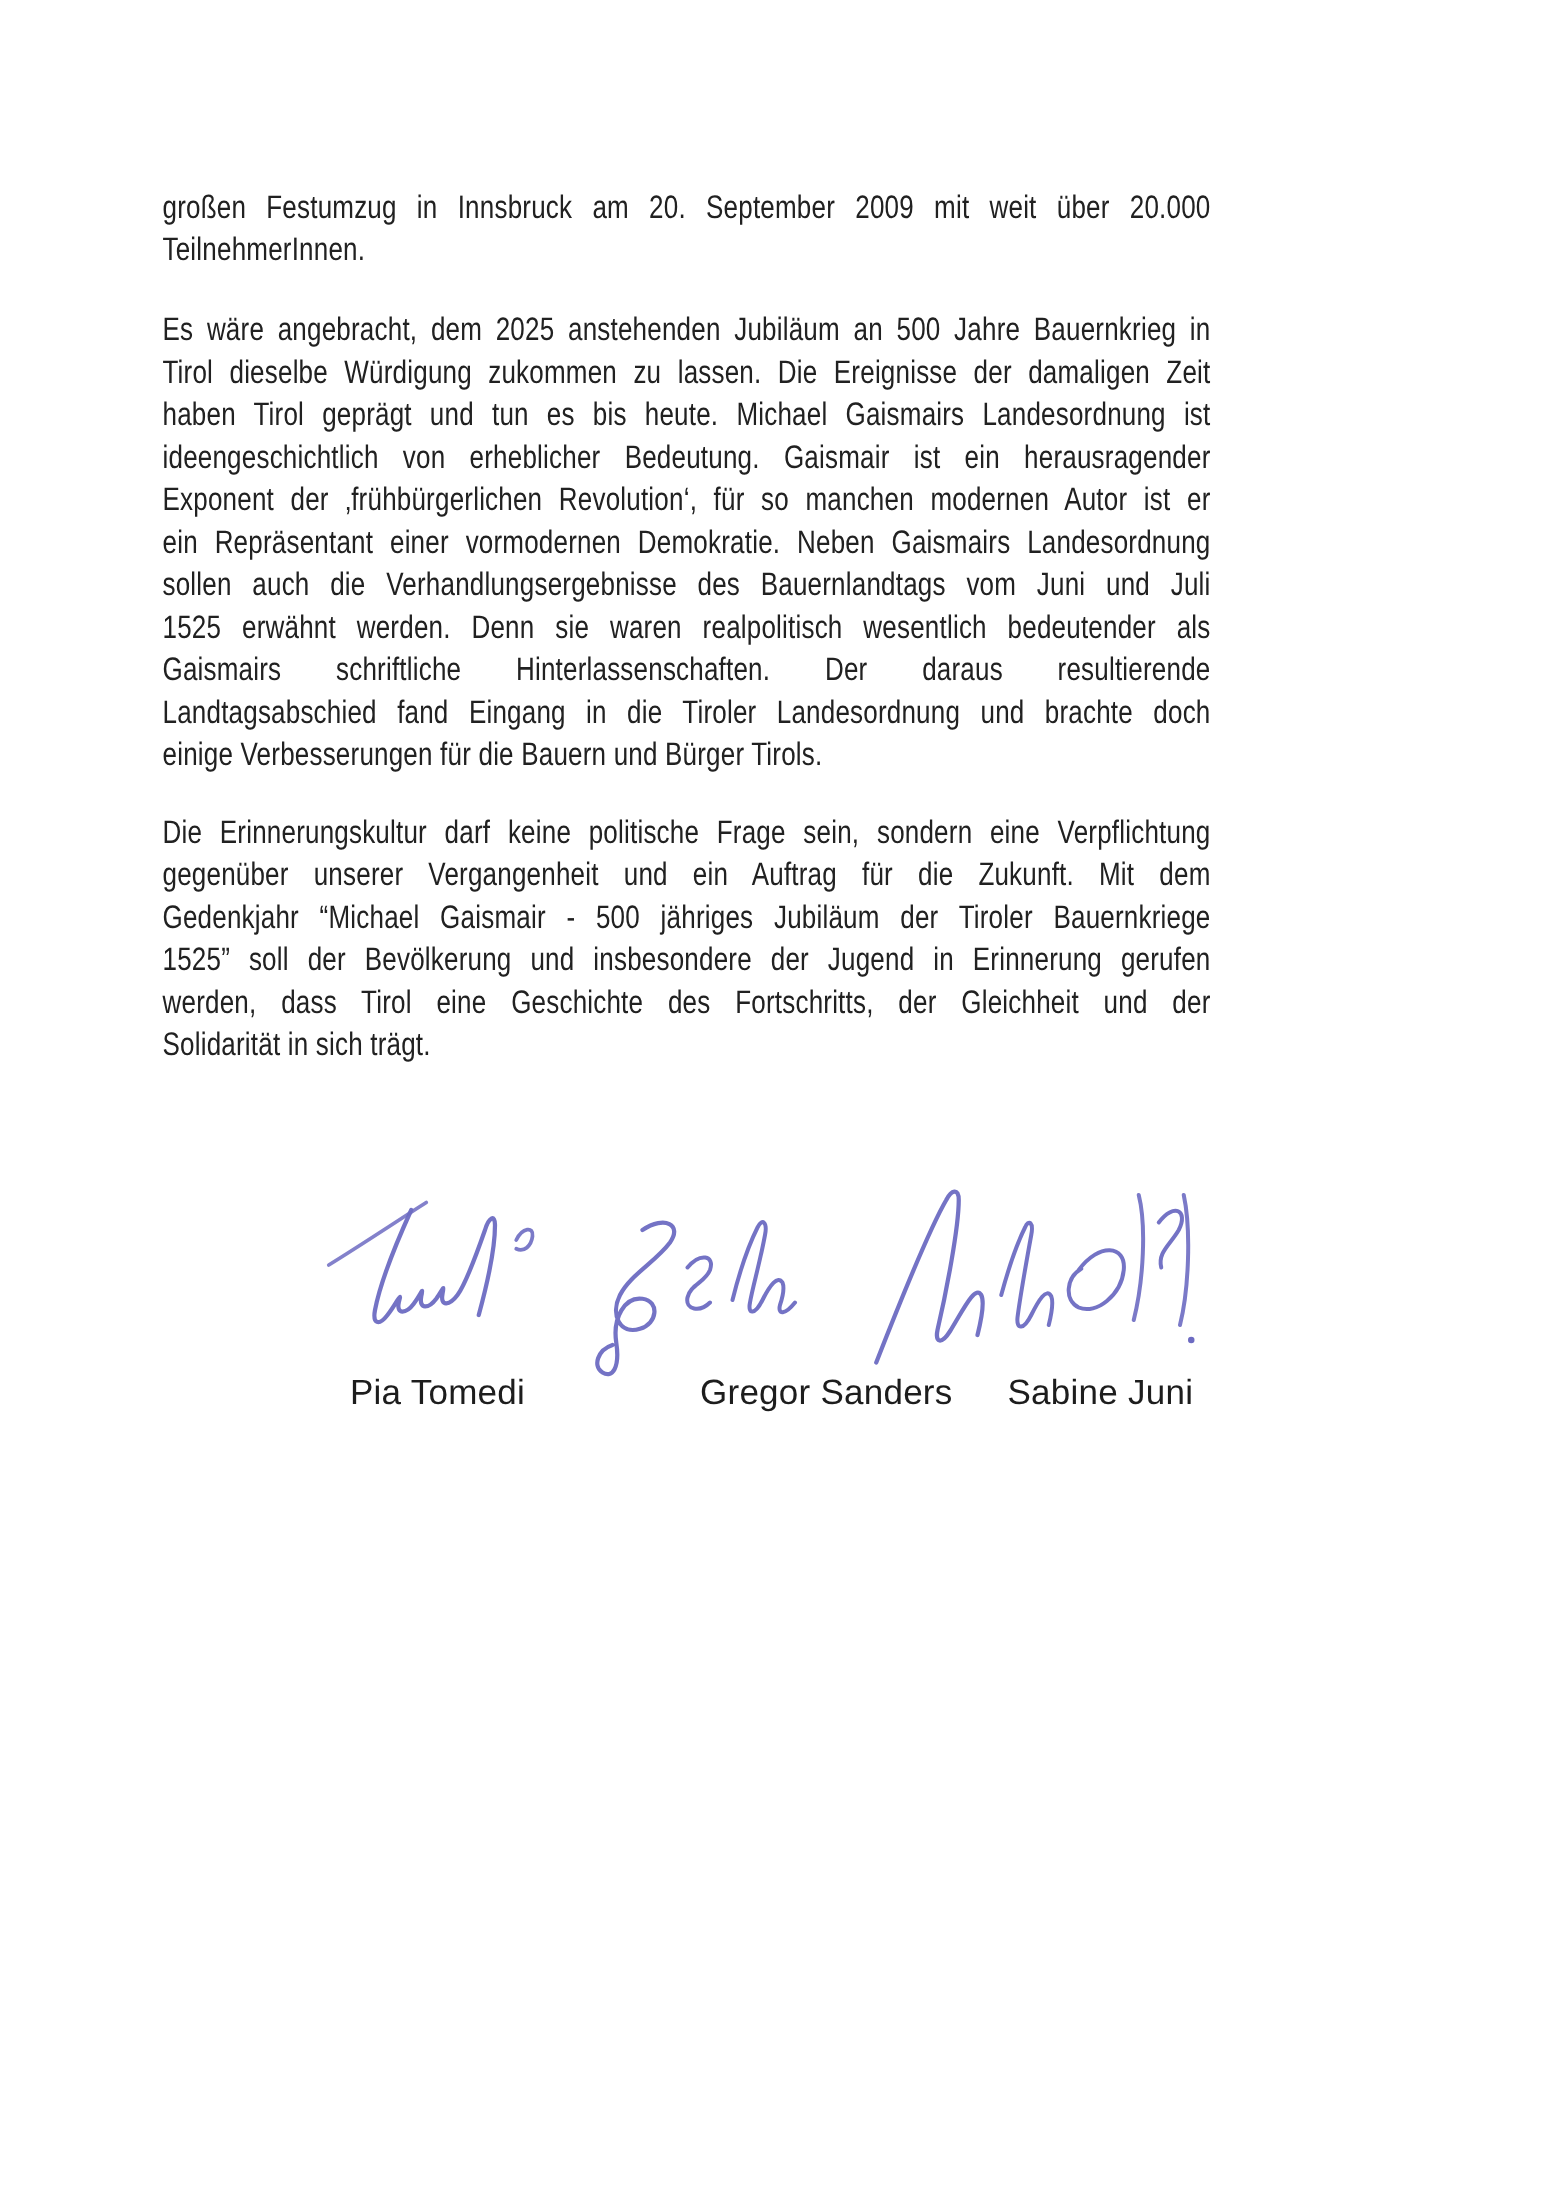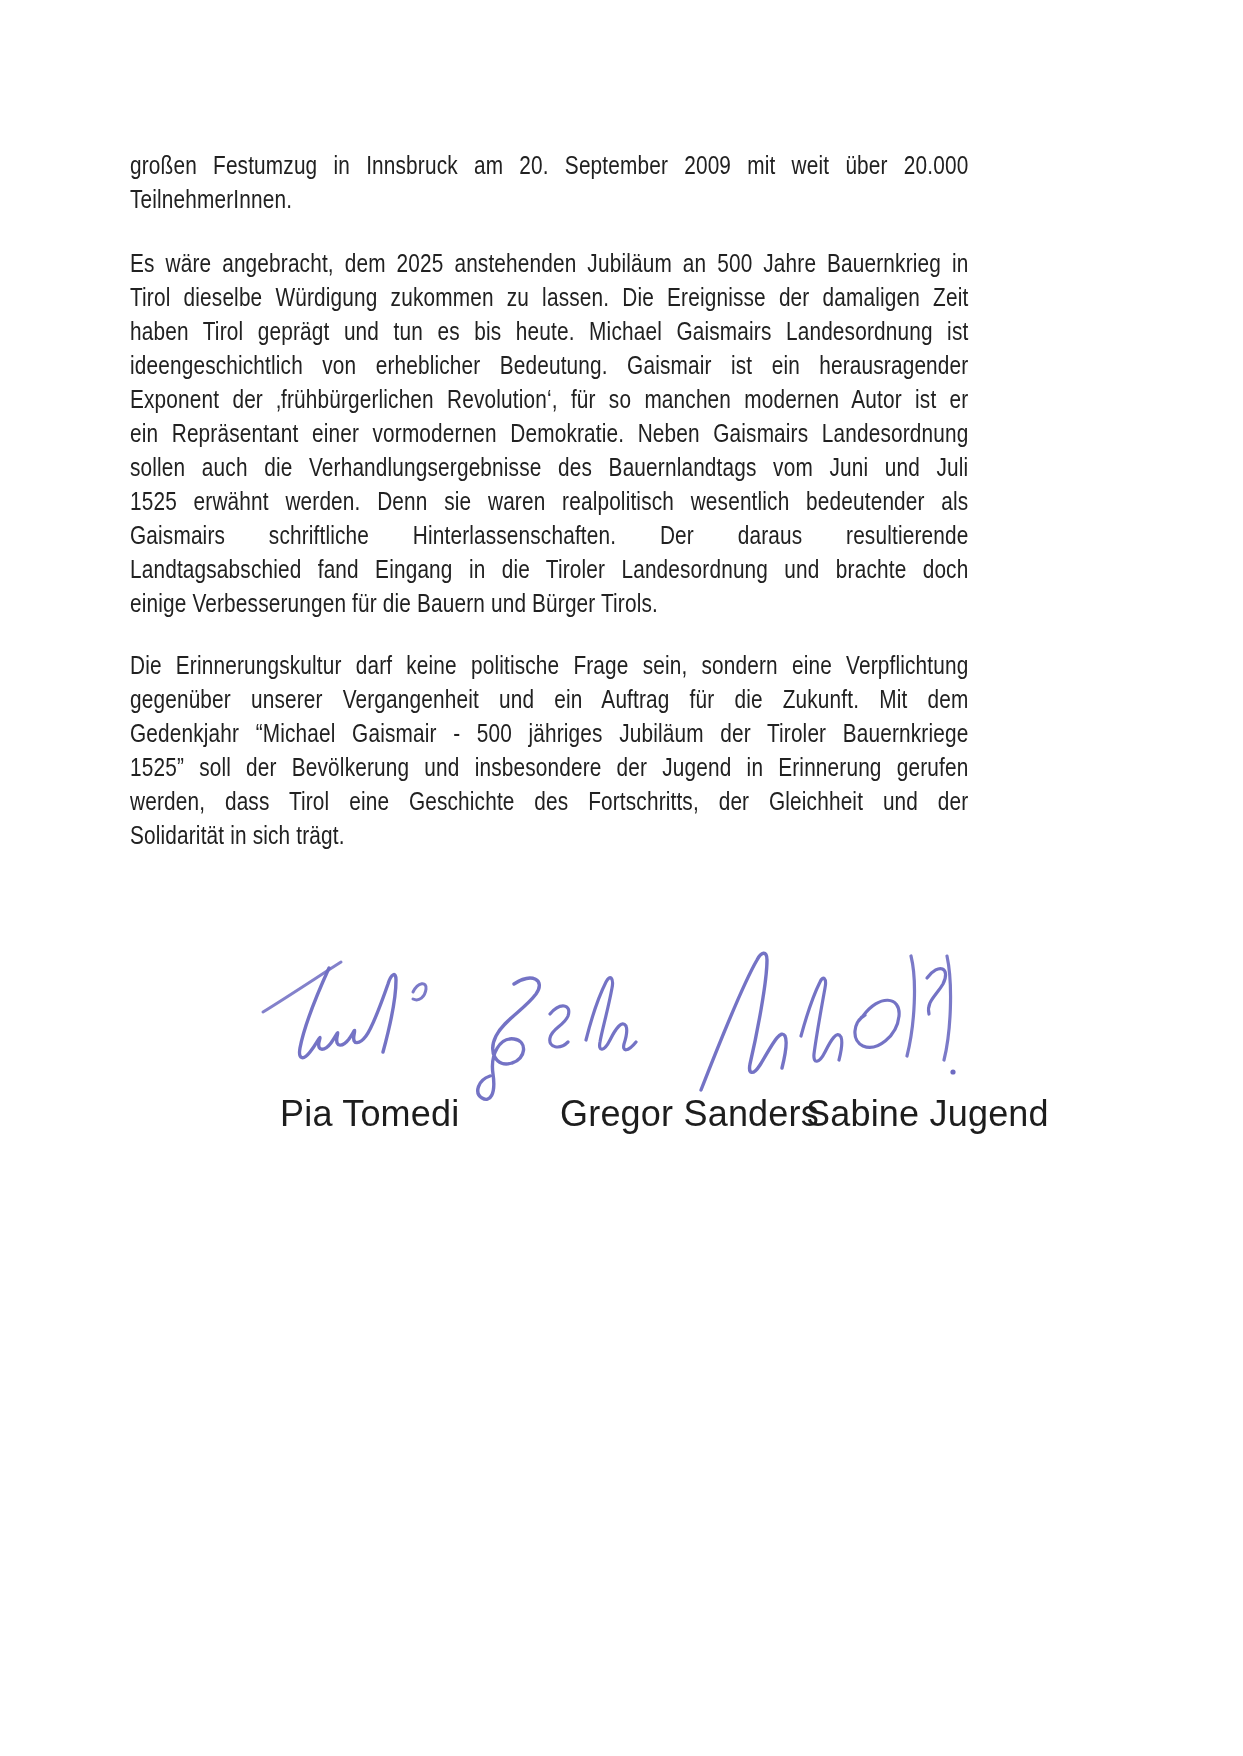--- a/index.html
+++ b/index.html
@@ -46,21 +46,21 @@
   .tline.last {
     text-align-last: left;
   }
   .sig-svg {
     position: absolute;
     overflow: visible;
   }
   .sig-name {
     position: absolute;
     top: 1098px;
-    font-size: 36px;
+    font-size: 28px;
     line-height: 32px;
     letter-spacing: 0.2px;
     color: #1d1d1d;
     white-space: nowrap;
   }
   .sig-name-1 { left: 280px; }
   .sig-name-2 { left: 520px; margin-left: 40px; }
   .sig-name-3 { left: 806px; }
   path.ink {
     fill: none;
@@ -118,15 +118,15 @@
     <path class="ink" stroke-width="3.2" opacity="0.95" d="M108,94 C114,72 122,50 127,40 C130,33 134,36 132,46 C128,68 123,96 121,112 C120,122 126,122 132,110 C138,98 144,88 148,95 C150,100 148,110 146,118" stroke="#6d6bc2"></path>
     <path class="ink" stroke-width="3.2" opacity="0.95" d="M170,74 C186,52 208,54 206,74 C204,94 184,110 170,104 C158,98 160,80 172,73" stroke="#6d6bc2"></path>
     <path class="ink" stroke-width="3.2" opacity="0.9" d="M218,14 C224,38 222,82 214,114" stroke="#6d6bc2"></path>
     <path class="ink" stroke-width="3.2" opacity="0.95" d="M234,36 C246,20 258,26 250,42 C243,54 233,60 236,72" stroke="#6d6bc2"></path>
     <path class="ink" stroke-width="3.2" opacity="0.9" d="M254,14 C260,42 258,90 251,118" stroke="#6d6bc2"></path>
     <circle cx="260" cy="130" r="2.6" fill="#6d6bc2"></circle>
   </svg>
 
   <div class="sig-name sig-name-1">Pia Tomedi</div>
   <div class="sig-name sig-name-2">Gregor Sanders</div>
-  <div class="sig-name sig-name-3">Sabine Jugend</div>
+  <div class="sig-name sig-name-3">Sabine Juni</div>
 
 </div>
 
 </body></html>

